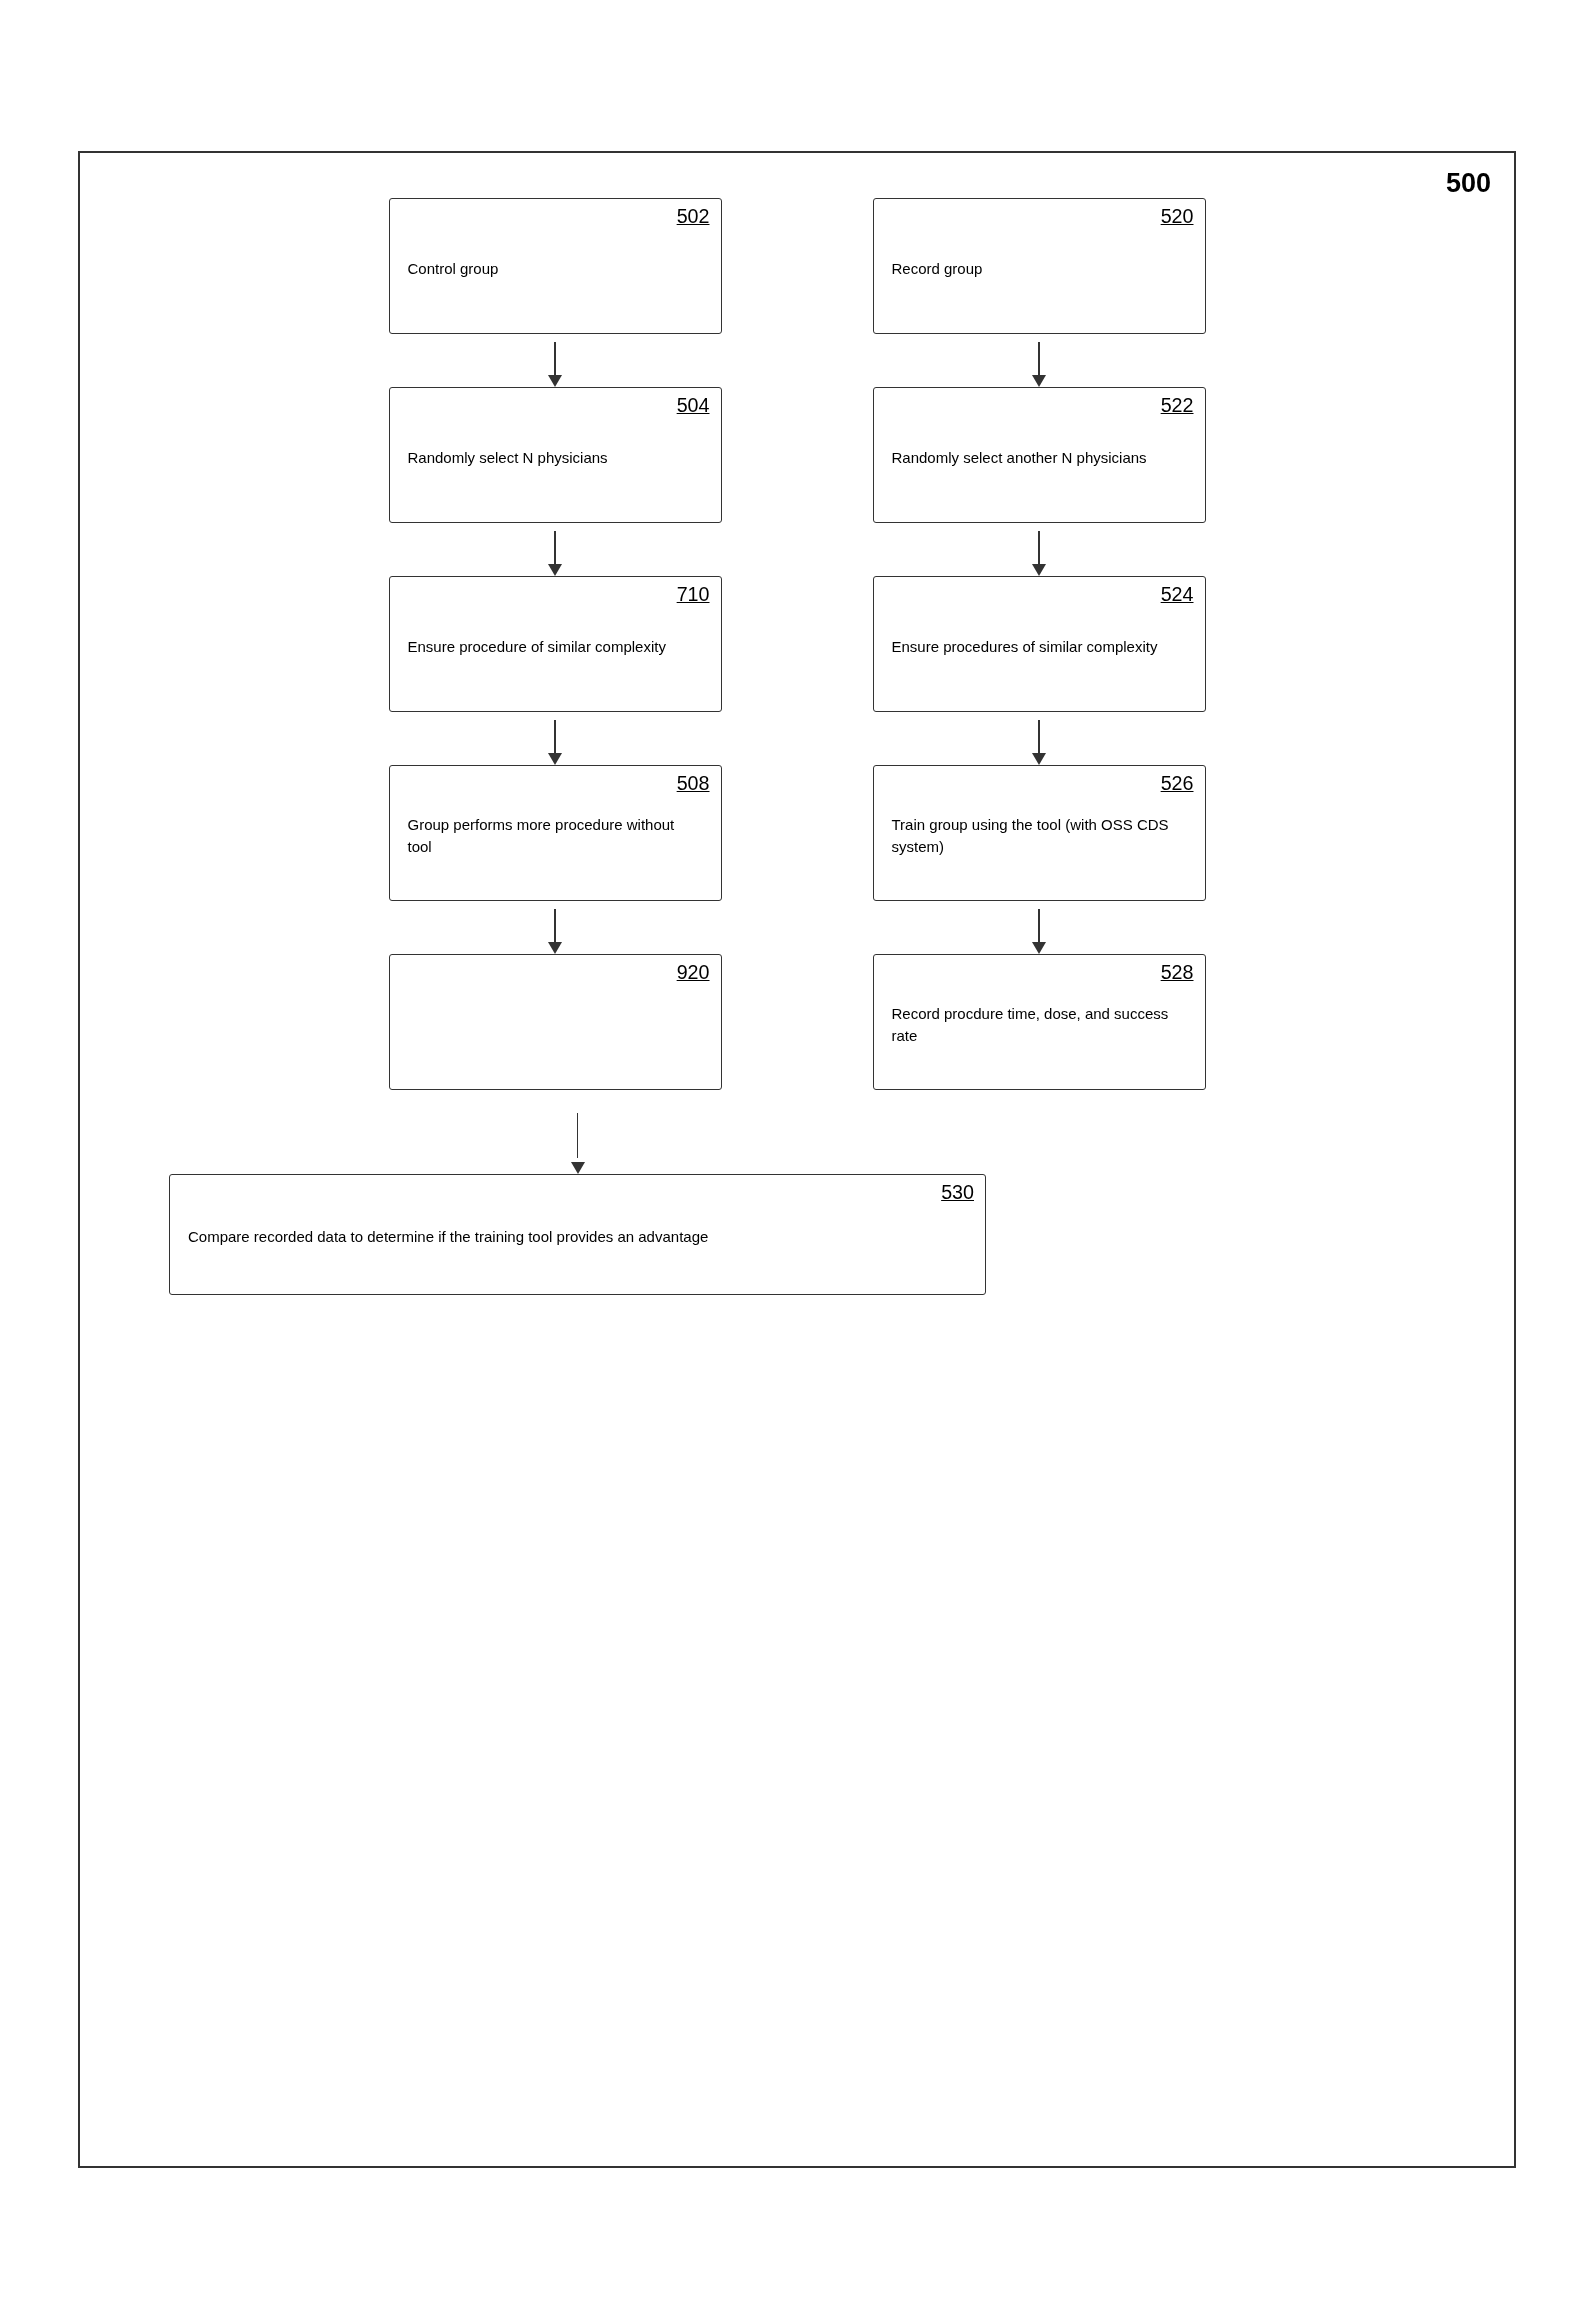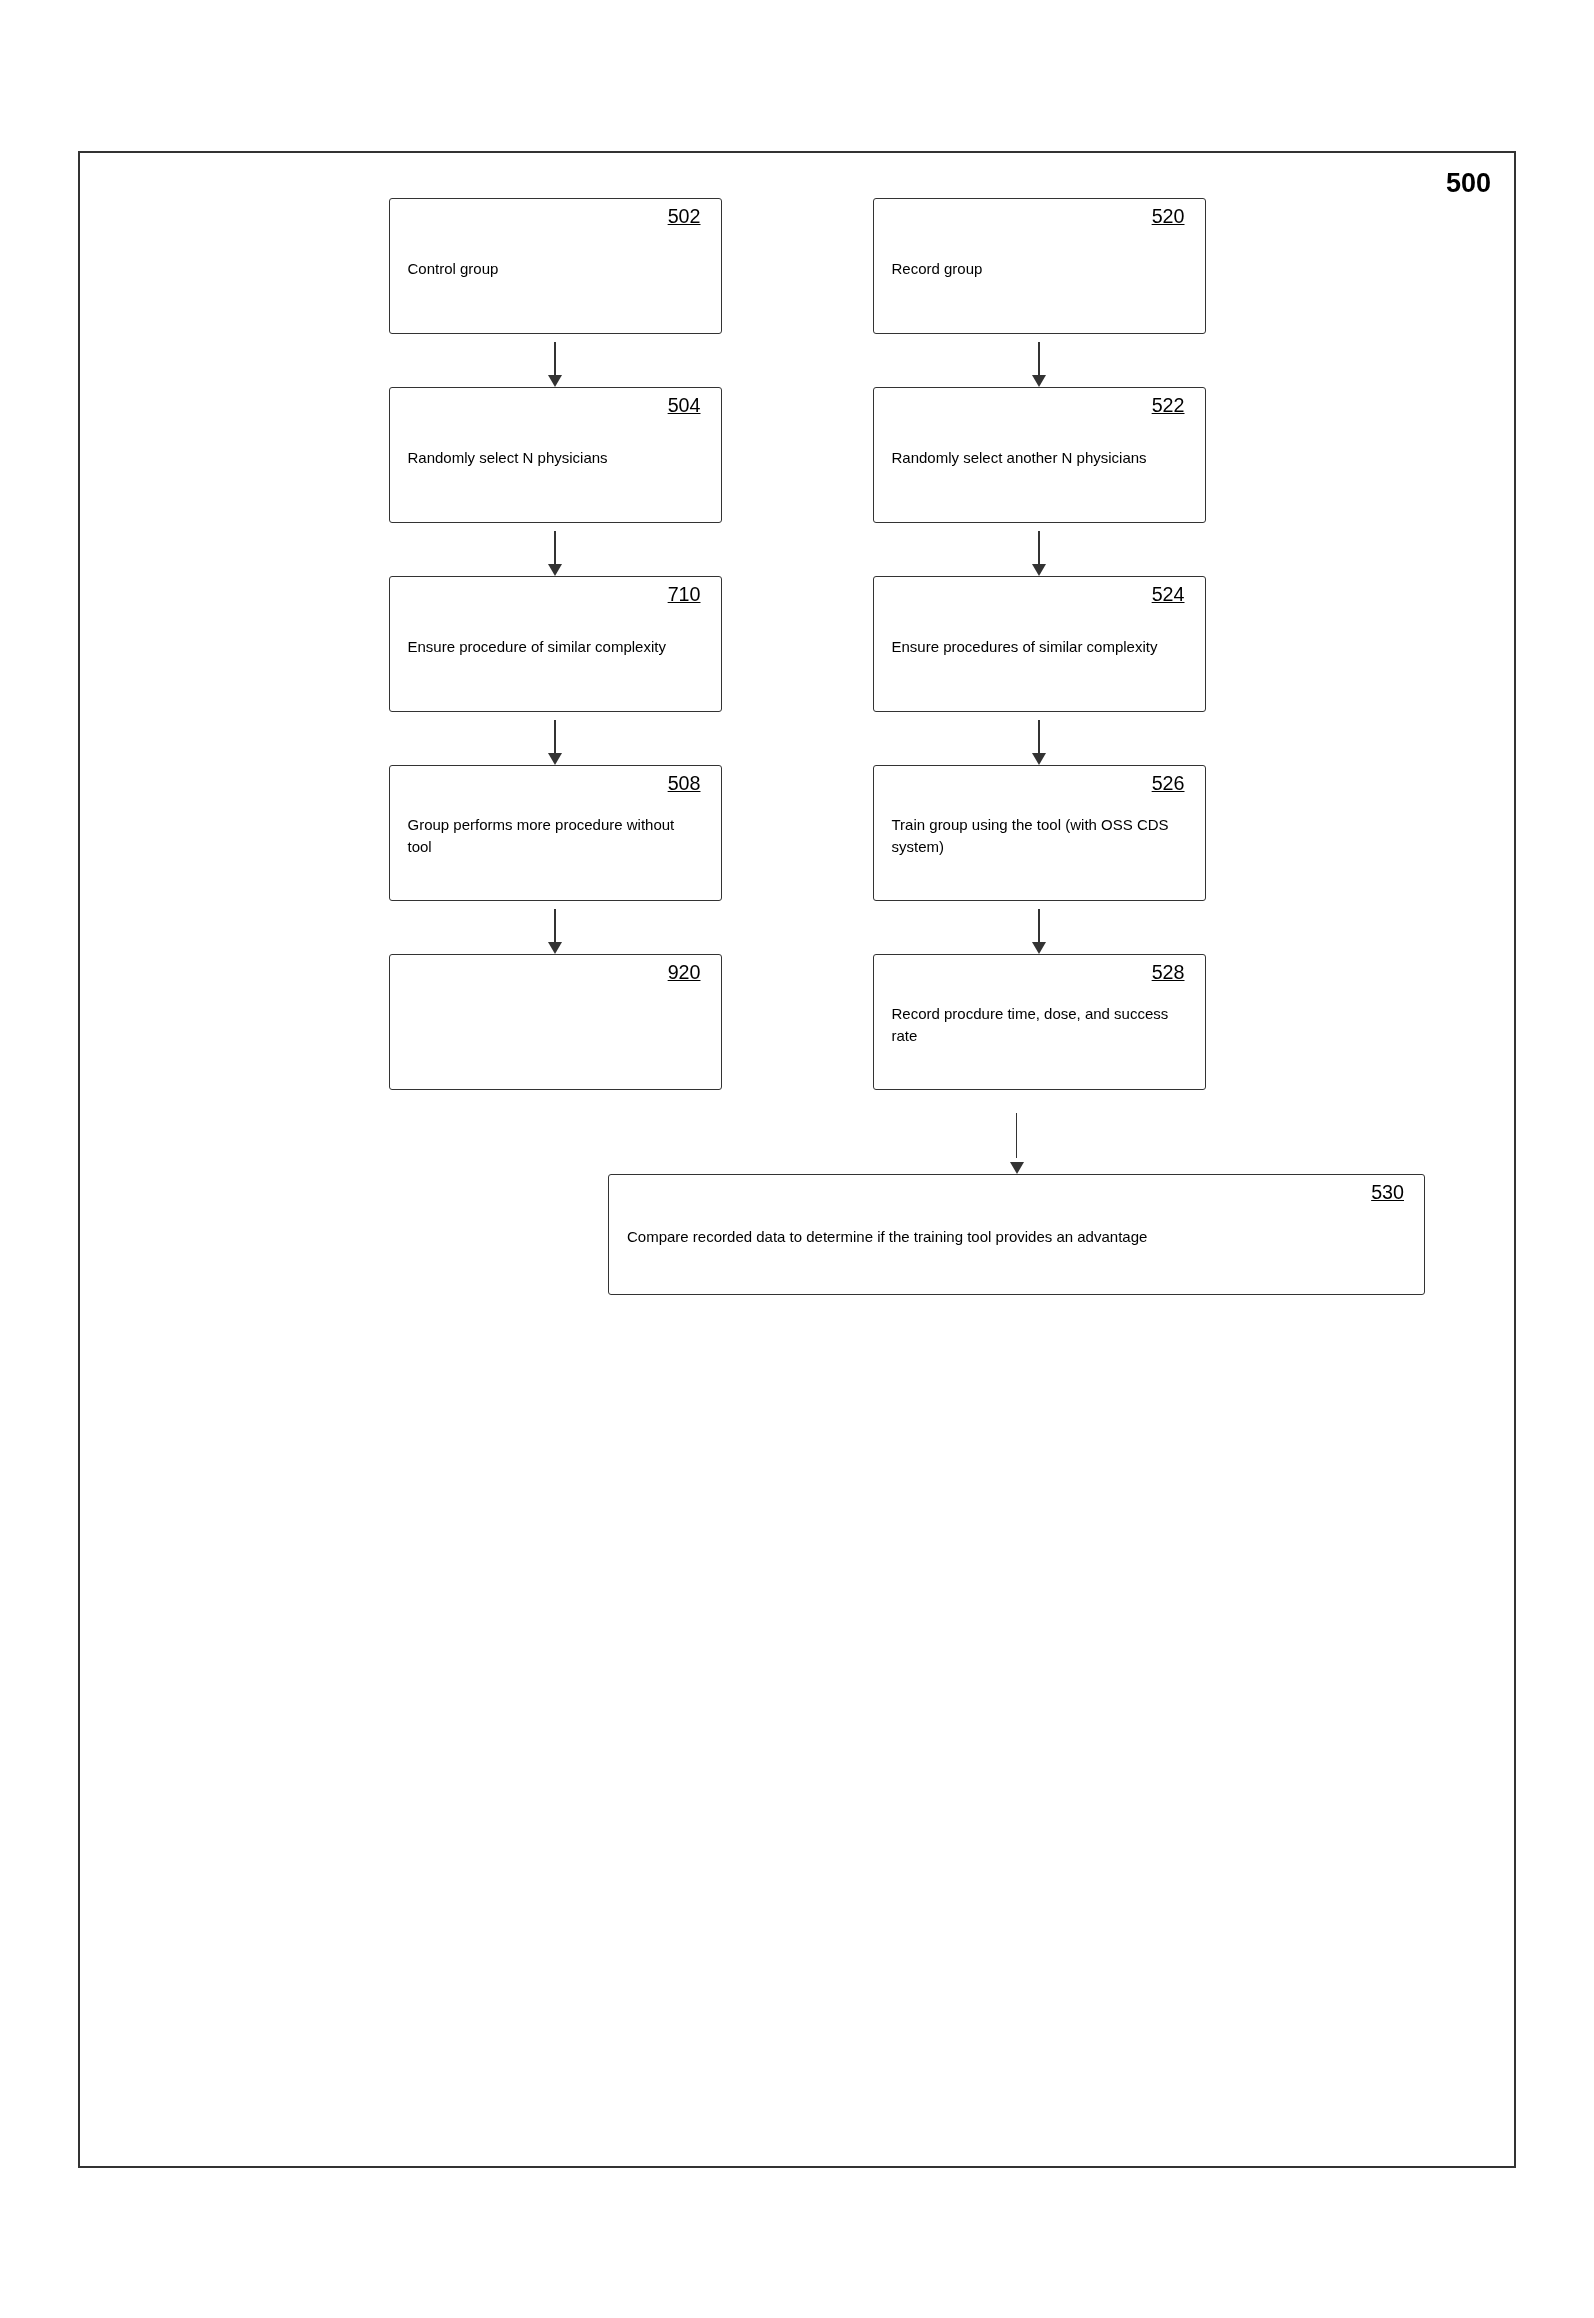--- a/index.html
+++ b/index.html
@@ -56,21 +56,21 @@
       position: relative;
       display: flex;
       flex-direction: column;
       align-items: flex-start;
       justify-content: center;
       background: #fff;
     }
     .box-label {
       position: absolute;
       top: 6px;
-      right: 20px;
+      right: 11px;
       font-size: 19.7px;
       text-decoration: underline;
     }
     .box-text {
       font-size: 15px;
       line-height: 1.45;
       text-align: left;
       margin-top: 5px;
     }
     .arrow {
@@ -95,21 +95,21 @@
       transform: translateX(-50%);
       border-left: 7.6px solid transparent;
       border-right: 7.6px solid transparent;
       border-top: 12px solid #333;
     }
     .bottom-section {
       margin-top: 23px;
       width: 100%;
       display: flex;
       flex-direction: column;
-      align-items: flex-end;
+      align-items: flex-start;
     }
     
     .box-wide {
       width: 817px;
       min-height: 121px;
     }
     
     .merge-arrows {
       width: 817px;
       height: 61px;

